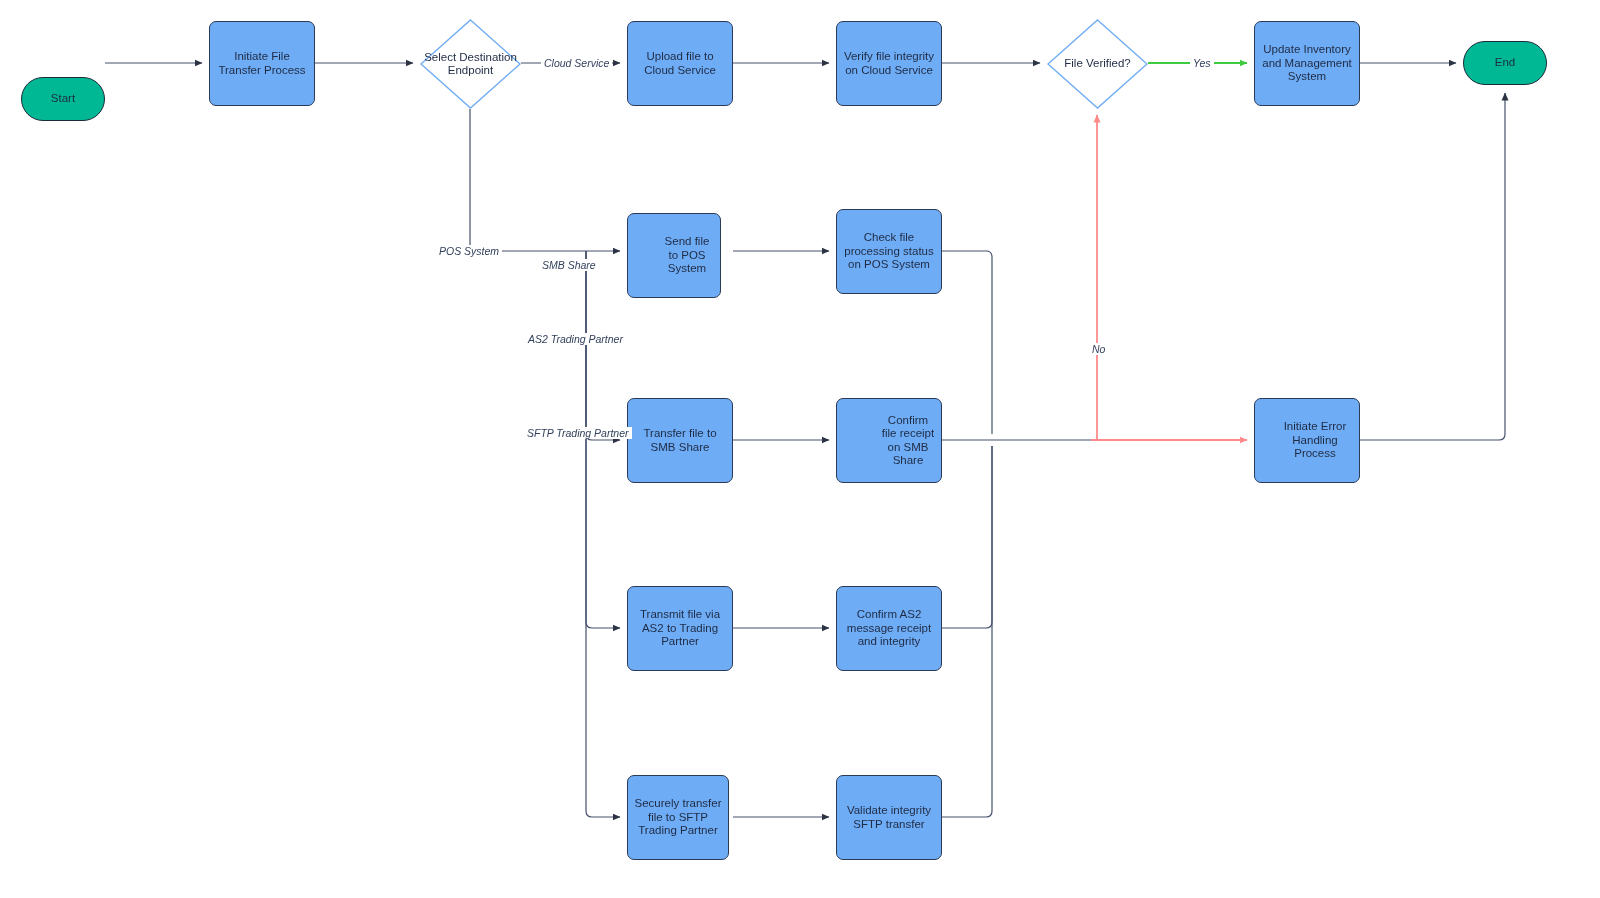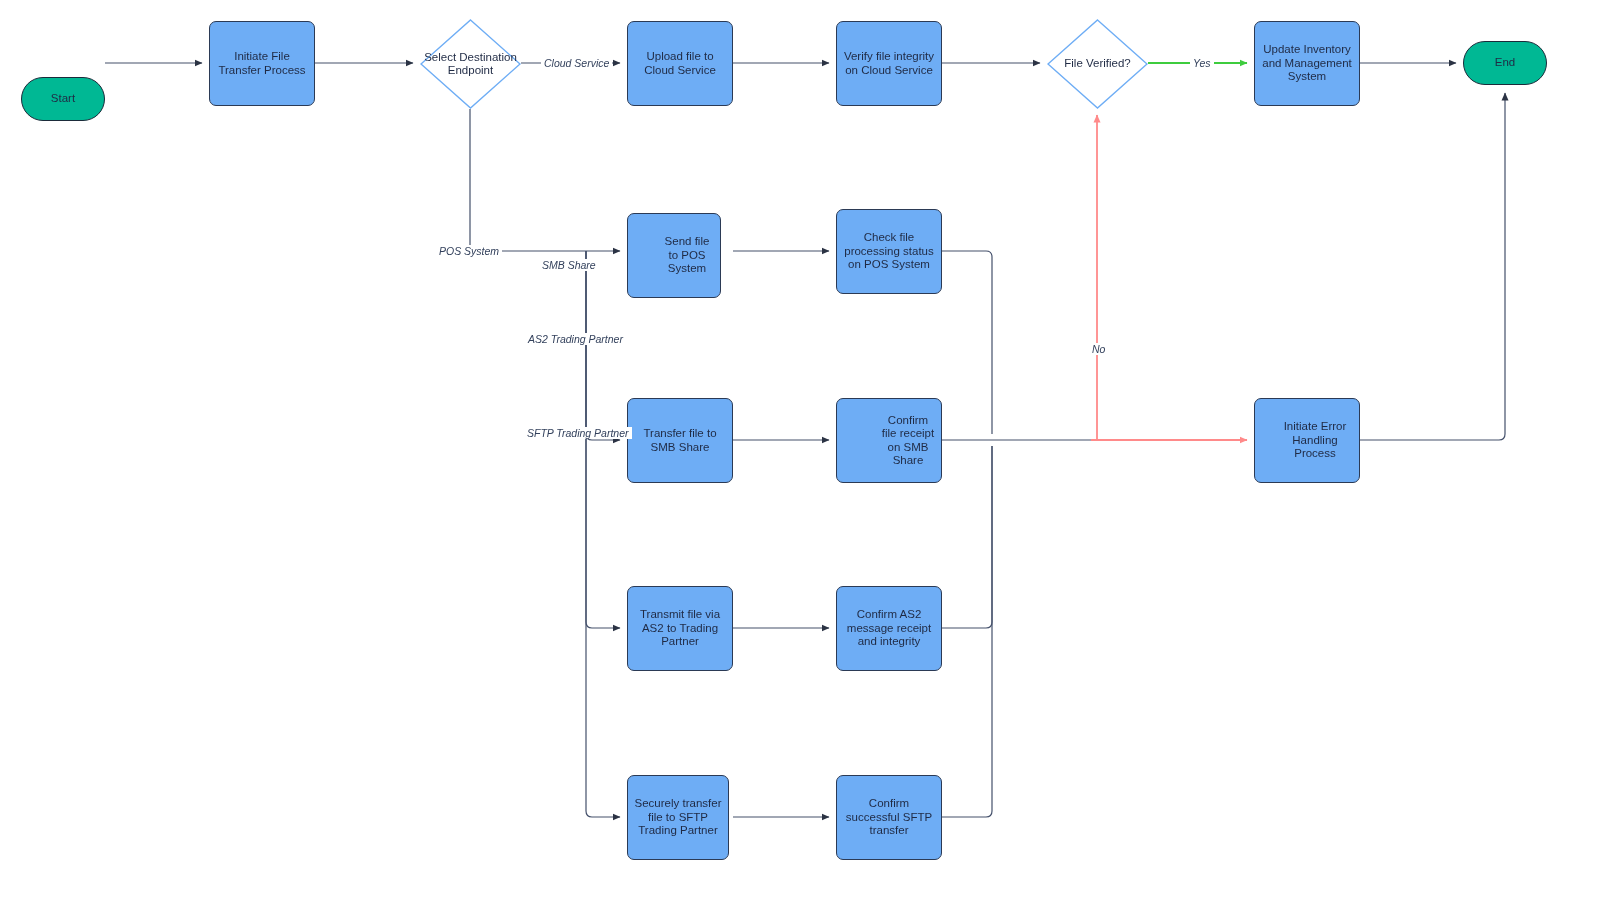--- a/index.html
+++ b/index.html
@@ -153,21 +153,21 @@
 
   <div class="node proc" style="left:836px;top:586px;width:106px;height:85px;">
     <span>Confirm AS2 message receipt and integrity</span>
   </div>
 
   <div class="node proc" style="left:627px;top:775px;width:102px;height:85px;">
     <span>Securely transfer file to SFTP Trading Partner</span>
   </div>
 
   <div class="node proc" style="left:836px;top:775px;width:106px;height:85px;">
-    <span>Confirm successful SFTP transfer</span>
+    <span>Validate integrity SFTP transfer</span>
   </div>
 
   <div class="elabel" style="left:541px;top:57px;">Cloud Service</div>
 
   <div class="elabel" style="left:436px;top:245px;">POS System</div>
 
   <div class="elabel" style="left:539px;top:259px;">SMB Share</div>
 
   <div class="elabel" style="left:525px;top:333px;">AS2 Trading Partner</div>
 

